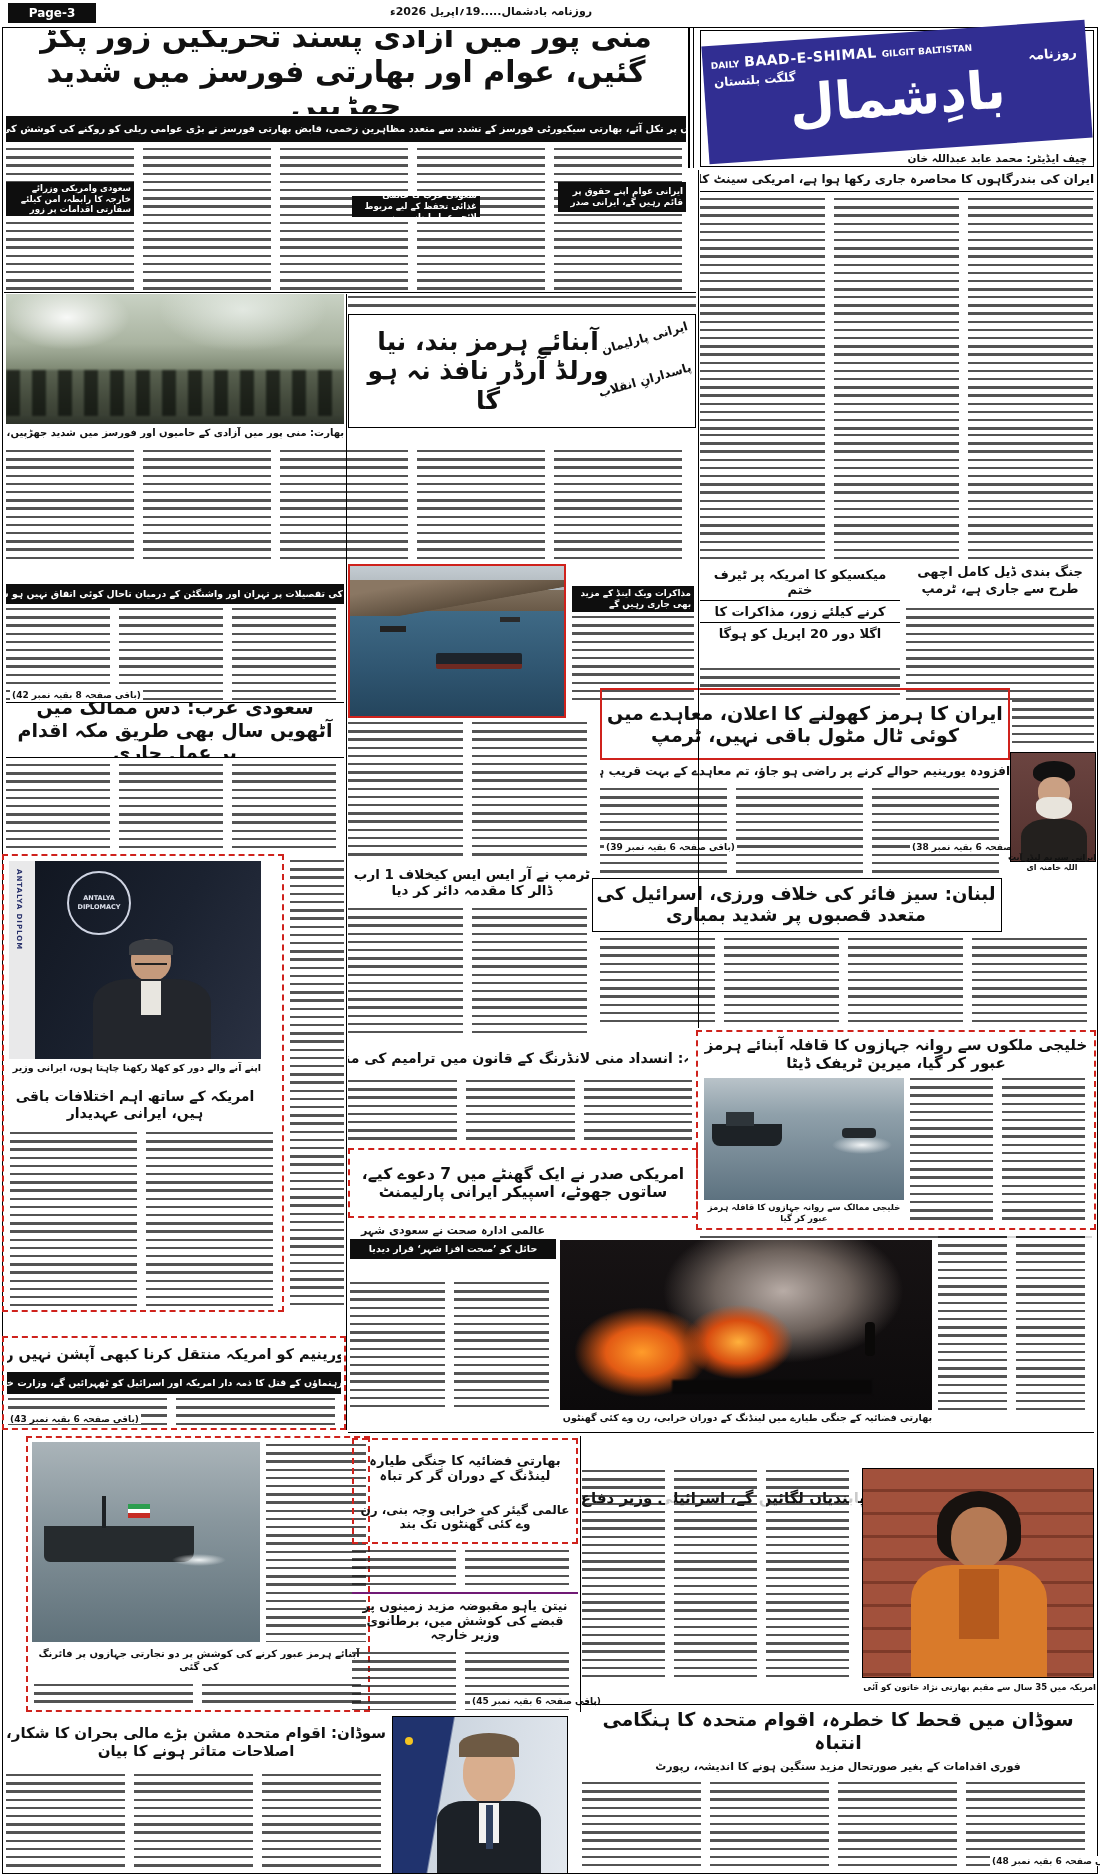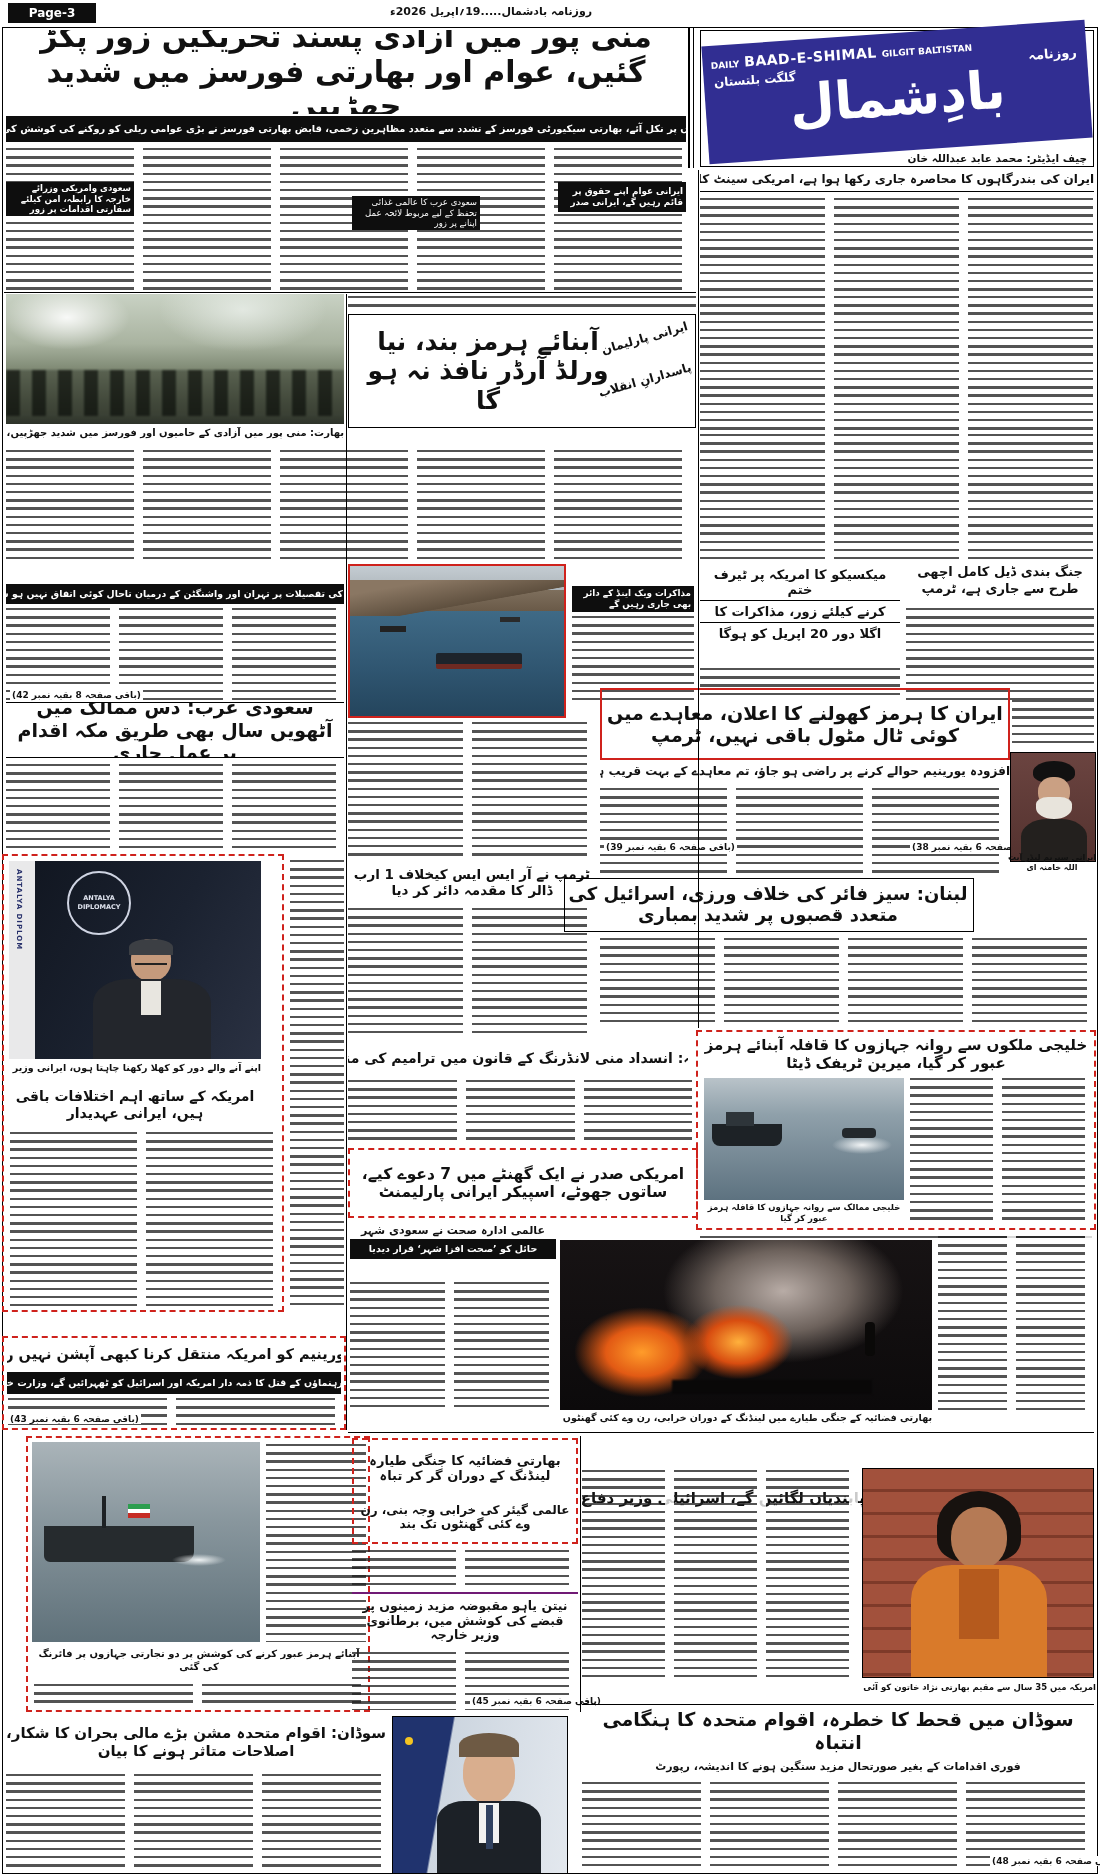--- a/index.html
+++ b/index.html
@@ -48,21 +48,21 @@
       <div class="abs ur ctr" style="left:0;top:36px;width:100%;color:#fff;font-size:52px;font-weight:bold;line-height:1.1;">بادِشمال</div>
     </div>
     <div class="abs ur b" style="right:6px;bottom:2px;font-size:10.5px;white-space:nowrap;">چیف ایڈیٹر: محمد عابد عبداللہ خان</div>
   </div>
 
   <div class="abs ur hl ctr" style="left:6px;top:30px;width:680px;height:84px;font-size:30px;line-height:1.15;">منی پور میں آزادی پسند تحریکیں زور پکڑ گئیں، عوام اور بھارتی فورسز میں شدید جھڑپیں</div>
   <div class="abs strip ur" style="left:6px;top:116px;width:680px;height:26px;font-size:9.8px;font-weight:bold;white-space:nowrap;">ضلع امپھال میں ہزاروں شہری سڑکوں پر نکل آئے، بھارتی سیکیورٹی فورسز کے تشدد سے متعدد مظاہرین زخمی، قابض بھارتی فورسز نے بڑی عوامی ریلی کو روکنے کی کوشش کی جس پر صورتحال مزید کشیدہ ہوگئی</div>
 
   <div class="abs gk" style="left:6px;top:148px;width:680px;height:142px;--cw:137px;"></div>
   <div class="abs strip ur" style="left:6px;top:182px;width:128px;height:34px;font-size:8.6px;font-weight:bold;">سعودی وامریکی وزرائے خارجہ کا رابطہ، امن کیلئے سفارتی اقدامات پر زور</div>
-  <div class="abs strip ur" style="left:352px;top:196px;width:128px;height:34px;font-size:8.6px;font-weight:normal;">سعودی عرب کا عالمی غذائی تحفظ کے لیے مربوط لائحہ عمل اپنانے پر زور</div>
+  <div class="abs strip ur" style="left:352px;top:196px;width:128px;height:21px;font-size:8.6px;font-weight:bold;">سعودی عرب کا عالمی غذائی تحفظ کے لیے مربوط لائحہ عمل اپنانے پر زور</div>
   <div class="abs strip ur" style="left:558px;top:182px;width:128px;height:30px;font-size:8.8px;font-weight:bold;">ایرانی عوام اپنے حقوق پر قائم رہیں گے، ایرانی صدر</div>
 
   <div class="abs ur b ctr" style="left:700px;top:172px;width:394px;height:20px;font-size:12px;white-space:nowrap;overflow:hidden;border-bottom:1px solid #000;">ایران کی بندرگاہوں کا محاصرہ جاری رکھا ہوا ہے، امریکی سینٹ کام</div>
   <div class="abs gk" style="left:700px;top:198px;width:394px;height:94px;--cw:134px;"></div>
 
   <div class="abs rule" style="left:4px;top:292px;width:692px;height:1px;"></div>
   <div class="abs photo" style="left:6px;top:294px;width:338px;height:130px;background:
      radial-gradient(90px 46px at 18% 18%, rgba(255,255,255,.9), rgba(255,255,255,0) 70%),
      radial-gradient(120px 60px at 70% 12%, rgba(235,240,235,.8), rgba(235,240,235,0) 70%),
      linear-gradient(180deg,#c9d2c4 0%,#a9b3a0 38%,#76816b 62%,#474f40 84%,#2e332a 100%);">
@@ -87,21 +87,21 @@
 
   <div class="abs photo redsolid" style="left:348px;top:564px;width:218px;height:154px;background:
        linear-gradient(180deg,#c4ccd2 0%,#aeb6bb 16%,#7e6f5d 16%,#6a5a48 30%,#3f6a86 30%,#2f5570 70%,#24455d 100%);">
     <div class="abs" style="left:0;top:14px;width:100%;height:36px;background:
         linear-gradient(170deg,#8a7763 20%,#5f503f 60%,rgba(0,0,0,0) 61%);filter:blur(.5px);"></div>
     <div class="abs" style="left:40%;top:58%;width:86px;height:16px;background:#1d242b;border-bottom:5px solid #6e2a22;border-radius:2px;"></div>
     <div class="abs" style="left:14%;top:40%;width:26px;height:6px;background:#222;"></div>
     <div class="abs" style="left:70%;top:34%;width:20px;height:5px;background:#2a2a2a;"></div>
   </div>
 
-  <div class="abs strip ur" style="left:572px;top:586px;width:122px;height:26px;font-size:8.8px;font-weight:bold;">مذاکرات ویک اینڈ کے دائر بھی جاری رہیں گے</div>
+  <div class="abs strip ur" style="left:572px;top:586px;width:122px;height:26px;font-size:8.8px;font-weight:bold;">مذاکرات ویک اینڈ کے مزید بھی جاری رہیں گے</div>
   <div class="abs gk" style="left:572px;top:616px;width:122px;height:84px;"></div>
 
   <div class="abs" style="left:700px;top:564px;width:200px;height:100px;">
     <div class="ur b ctr" style="font-size:13px;border-bottom:1px solid #000;padding:3px 0;">میکسیکو کا امریکہ پر ٹیرف ختم</div>
     <div class="ur b ctr" style="font-size:13px;border-bottom:1px solid #000;padding:3px 0;">کرنے کیلئے زور، مذاکرات کا</div>
     <div class="ur b ctr" style="font-size:13px;padding:3px 0;">اگلا دور 20 اپریل کو ہوگا</div>
   </div>
   <div class="abs gk" style="left:700px;top:668px;width:200px;height:32px;"></div>
 
   <div class="abs ur b ctr" style="left:906px;top:564px;width:188px;height:40px;font-size:13px;line-height:1.3;">جنگ بندی ڈیل کامل اچھی طرح سے جاری ہے، ٹرمپ</div>
@@ -147,21 +147,21 @@
     <div class="abs ur cap ctr" style="left:5px;top:206px;width:252px;height:18px;font-size:9.5px;white-space:nowrap;">اپنے آنے والے دور کو کھلا رکھنا چاہتا ہوں، ایرانی وزیر خارجہ</div>
     <div class="abs ur hl ctr" style="left:5px;top:228px;width:252px;height:42px;font-size:14px;">امریکہ کے ساتھ اہم اختلافات باقی ہیں، ایرانی عہدیدار</div>
     <div class="abs gk" style="left:6px;top:276px;width:268px;height:174px;--cw:136px;"></div>
   </div>
   <div class="abs gk" style="left:290px;top:860px;width:54px;height:448px;"></div>
 
   <div class="abs ur hl ctr" style="left:348px;top:862px;width:248px;height:42px;font-size:13.5px;">ٹرمپ نے آر ایس ایس کیخلاف 1 ارب ڈالر کا مقدمہ دائر کر دیا</div>
   <div class="abs gk" style="left:348px;top:908px;width:248px;height:128px;--cw:124px;"></div>
 
   <div class="abs gk" style="left:600px;top:862px;width:406px;height:12px;--cw:136px;"></div>
-  <div class="abs boxed" style="left:564px;top:878px;width:410px;height:54px;">
+  <div class="abs boxed" style="left:592px;top:878px;width:410px;height:54px;">
     <div class="abs ur hl ctr" style="left:2px;top:2px;width:402px;height:46px;font-size:18px;">لبنان: سیز فائر کی خلاف ورزی، اسرائیل کی متعدد قصبوں پر شدید بمباری</div>
   </div>
   <div class="abs gk" style="left:600px;top:938px;width:494px;height:88px;--cw:124px;"></div>
 
   <div class="abs ur hl ctr" style="left:348px;top:1042px;width:340px;height:32px;font-size:14px;white-space:nowrap;">سعودیہ: انسداد منی لانڈرنگ کے قانون میں ترامیم کی منظوری</div>
   <div class="abs gk" style="left:348px;top:1080px;width:344px;height:62px;--cw:118px;"></div>
 
   <div class="abs redbox" style="left:696px;top:1030px;width:400px;height:200px;">
     <div class="abs ur hl ctr" style="left:3px;top:4px;width:390px;height:38px;font-size:15px;">خلیجی ملکوں سے روانہ جہازوں کا قافلہ آبنائے ہرمز عبور کر گیا، میرین ٹریفک ڈیٹا</div>
     <div class="abs photo" style="left:6px;top:46px;width:200px;height:122px;background:linear-gradient(180deg,#b9c3c9 0%,#8fa0aa 30%,#5d7280 100%);">

